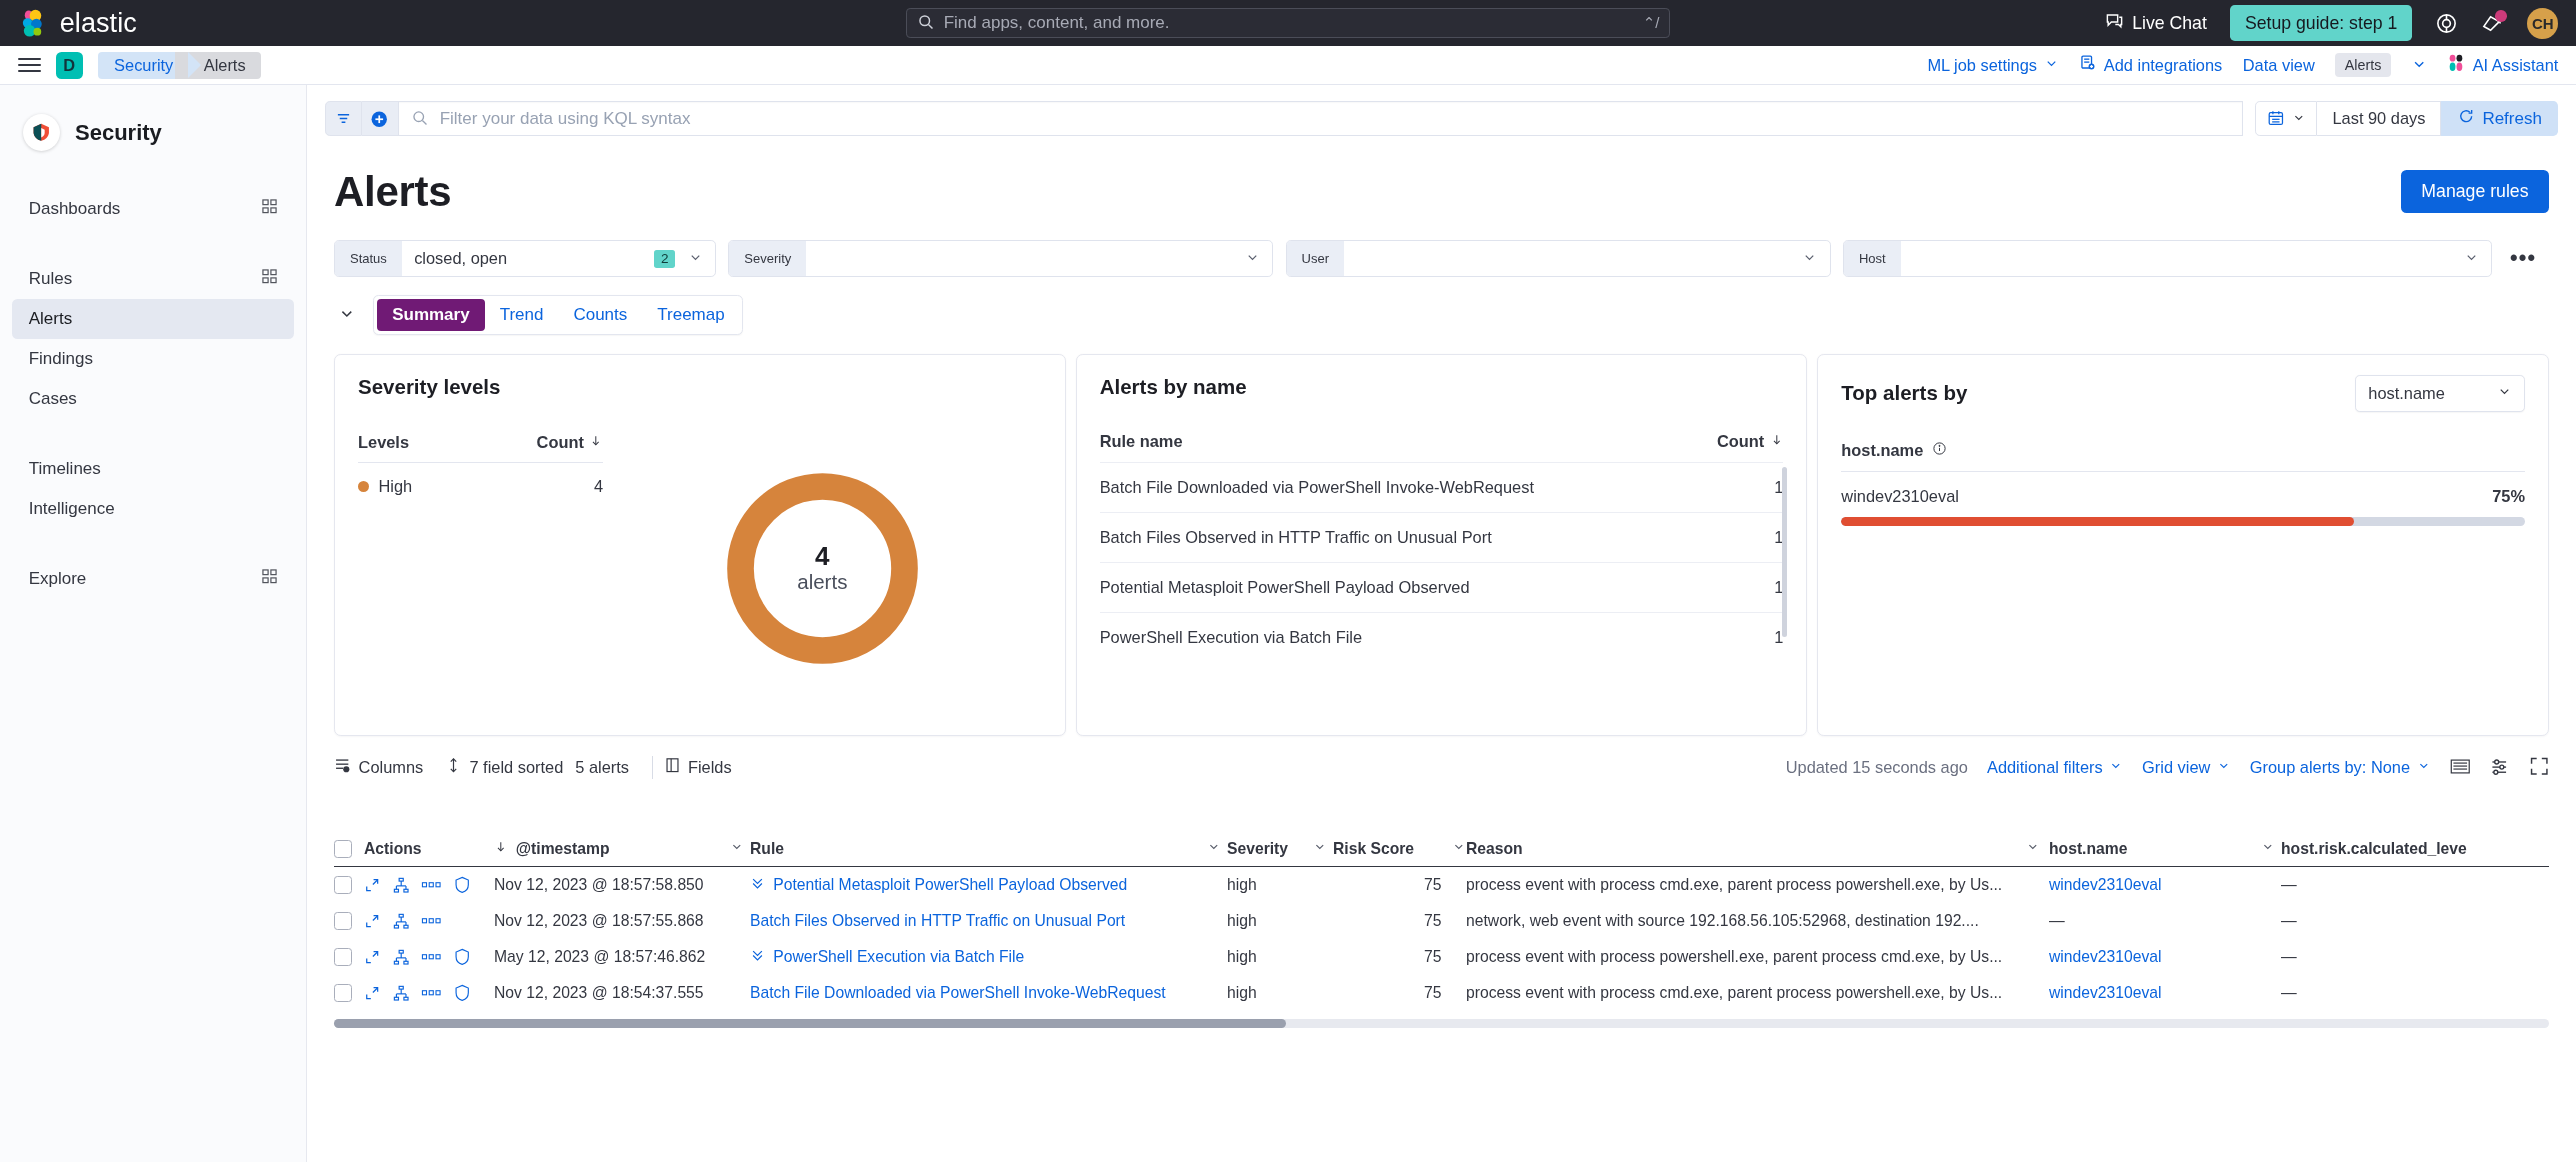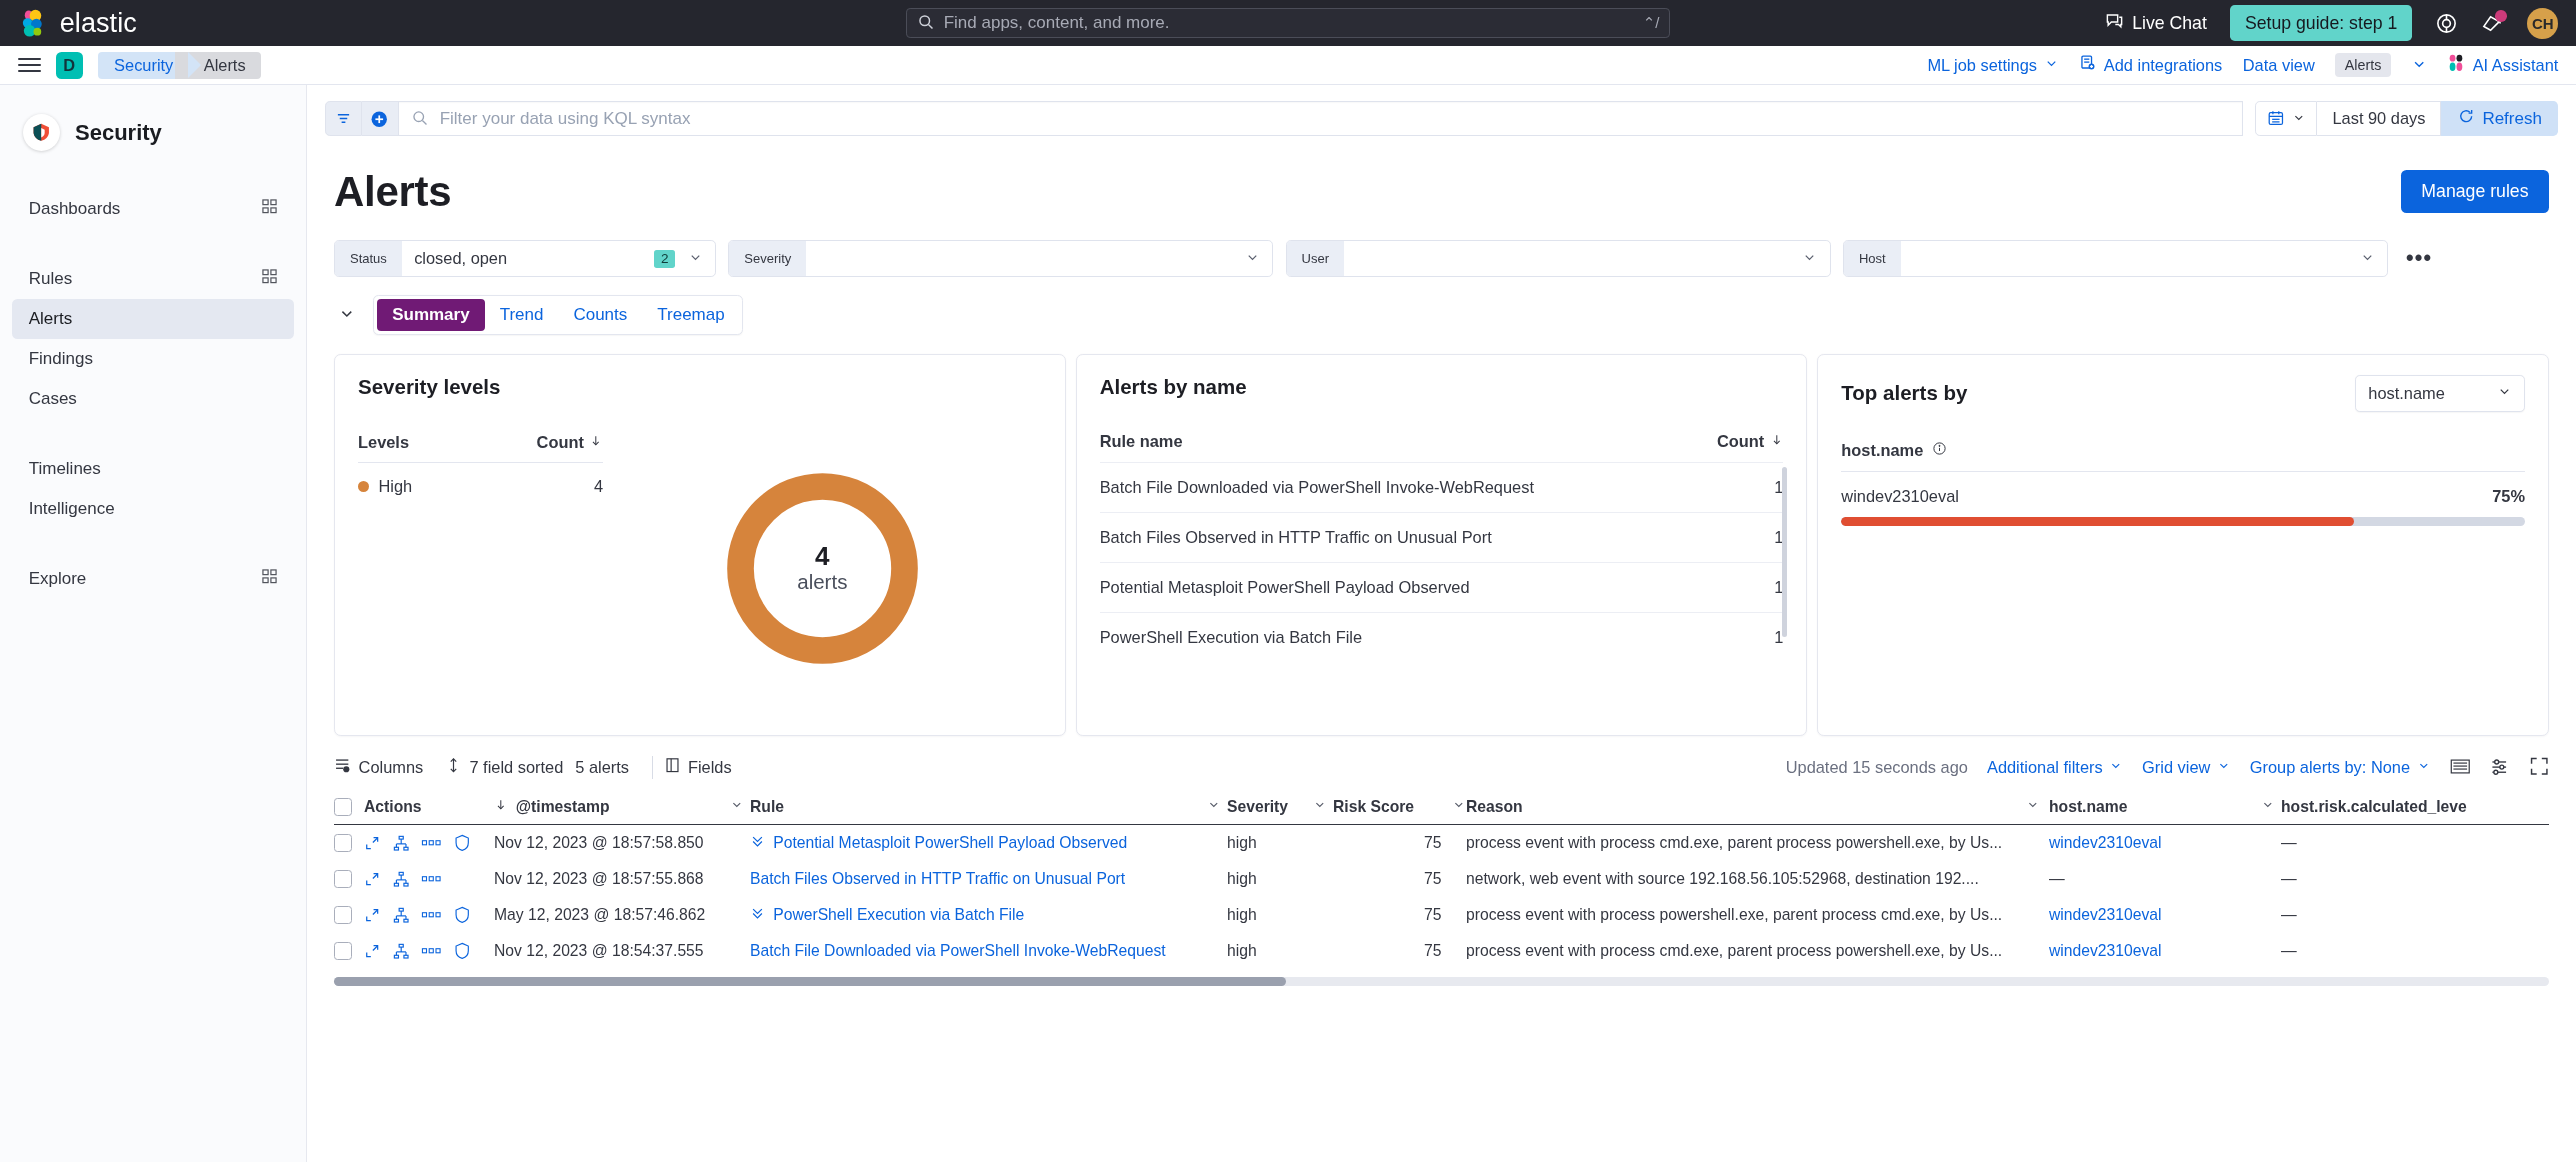--- a/index.html
+++ b/index.html
@@ -230,21 +230,21 @@
 
   
   .tbl-toolbar { display: flex; align-items: center; padding: 20.5px 27px 11px 27px; gap: 23px; }
   .tt-item { display: flex; align-items: center; gap: 8.2px; font-size: 16.4px; color: #343741; cursor: pointer; }
   .tt-sep { width: 0.7px; height: 23px; background: #d8dce6; }
   .tt-right { margin-left: auto; display: flex; align-items: center; gap: 19px; }
   .tt-muted { font-size: 16.4px; color: #6b7080; }
   .tt-link { font-size: 16.4px; color: #0b64dd; display: flex; align-items: center; gap: 6.8px; cursor: pointer; }
 
   
-  .grid { padding: 0 27px; flex: 1; min-height: 0; }
+  .grid { padding: 0 27px; flex: 1; min-height: 0; margin-top: 42px; }
   .grid-head {
     display: flex; align-items: center; height: 35px;
     border-bottom: 1.4px solid #343741; font-size: 15.7px; font-weight: 700; color: #343741;
   }
   .gh { display: flex; align-items: center; gap: 8.2px; padding-right: 6.8px; }
   .gh .chev { color: #565b68; font-weight: 400; }
   .grid-row { display: flex; align-items: center; height: 36px; font-size: 15.7px; color: #343741; }
   .cbx { width: 17.7px; height: 17.7px; border: 0.7px solid #a9aebb; border-radius: 3.4px; background: #fff; cursor: pointer; }
   .col-chk { width: 30px; flex-shrink: 0; display: flex; align-items: center; }
   .col-act { width: 130px; flex-shrink: 0; display: flex; align-items: center; gap: 12.3px; }
@@ -531,21 +531,21 @@
       </div>
       <div class="fgroup" style="width:545px">
         <span class="flabel">User</span>
         <span class="fval"></span>
         <span class="fchev">
           <svg width="15" height="15" viewBox="0 0 24 24" fill="none" stroke="#5a5f6e" stroke-width="2">
               <polyline points="6,9 12,15 18,9"></polyline>
             </svg>
         </span>
       </div>
-      <div class="fgroup" style="width:545px">
+      <div class="fgroup" style="width:649px">
         <span class="flabel">Host</span>
         <span class="fval"></span>
         <span class="fchev">
           <svg width="15" height="15" viewBox="0 0 24 24" fill="none" stroke="#5a5f6e" stroke-width="2">
               <polyline points="6,9 12,15 18,9"></polyline>
             </svg>
         </span>
       </div>
       <span class="more-dots">•••</span>
     </div>

